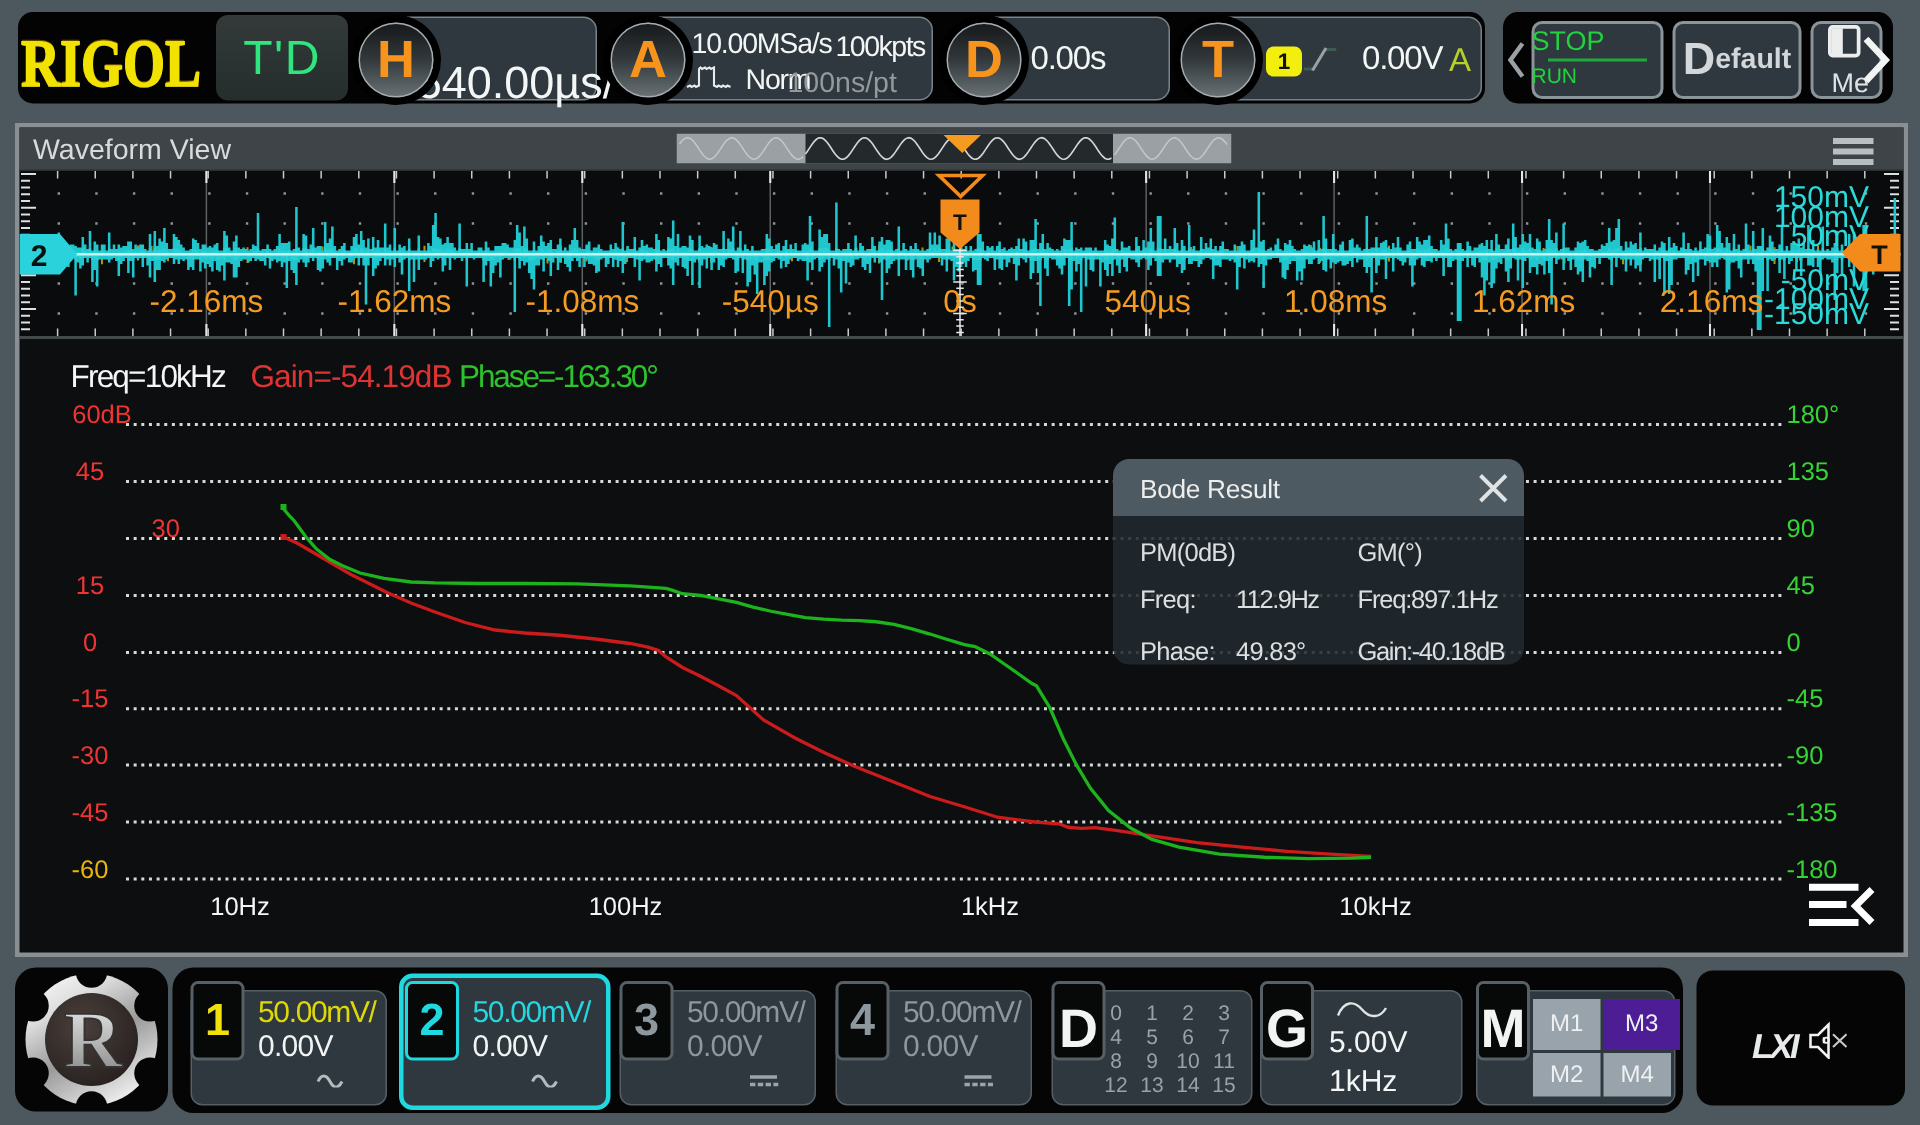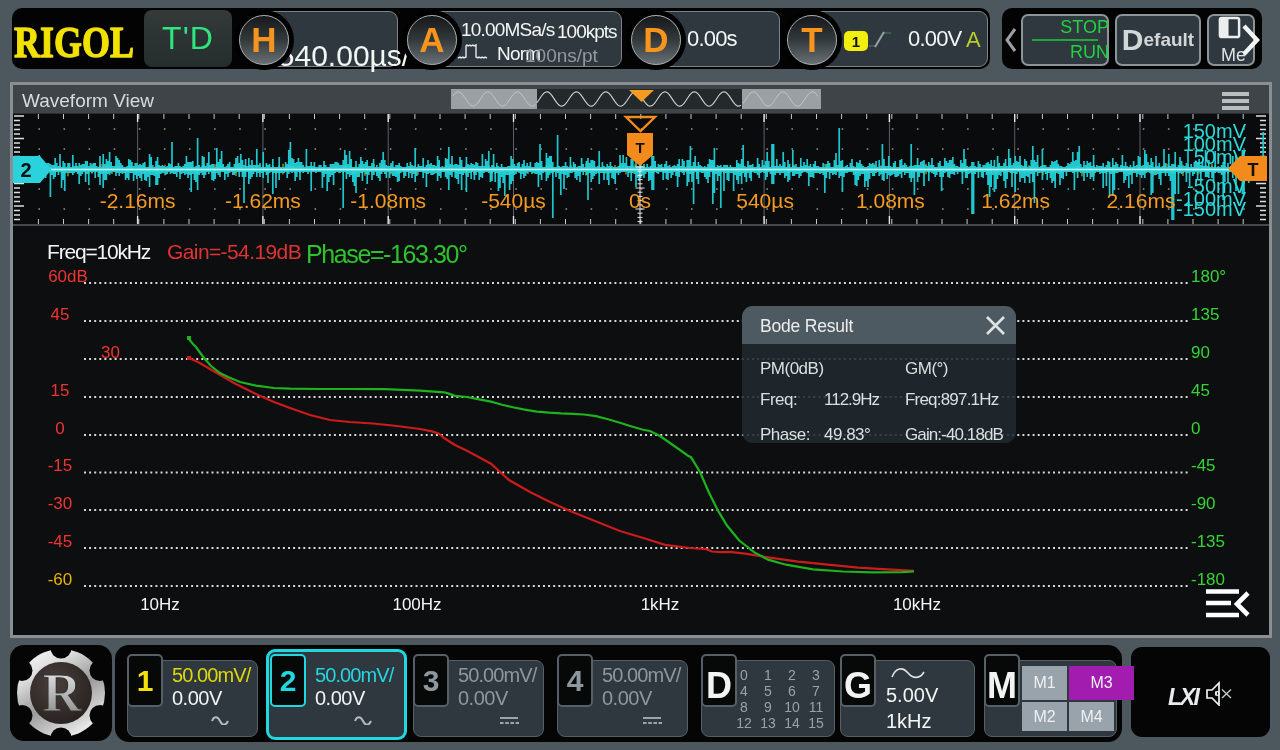--- a/index.html
+++ b/index.html
@@ -54,23 +54,23 @@
     <path d="M6 19L15 4" stroke="#9aa1a4" stroke-width="2" fill="none"></path>
   </svg>
 <div class="abs wt" style="left:908px;top:11px;height:56px;display:flex;align-items:center;font-size:22px;letter-spacing:-0.8px">0.00V</div>
 <div class="abs" style="left:966px;top:11px;height:57px;display:flex;align-items:center;font-size:22px;color:#b7cf2b">A</div>
 <div class="abs circ" style="left:787px">T</div>
 
 <svg class="abs" style="left:1004px;top:26px" width="14" height="28" viewBox="0 0 14 28">
     <path d="M11 3L3 14l8 11" fill="none" stroke="#9aa0a3" stroke-width="3"></path>
   </svg>
 <div class="abs btnpan" style="left:1021px;top:14px;width:88px;height:52px"></div>
-<div class="abs" style="left:1021px;top:17px;width:88px;text-align:right;font-size:18px;color:#21d13f">STOP</div>
+<div class="abs" style="left:1021px;top:17px;width:88px;text-align:left;font-size:18px;color:#21d13f">STOP</div>
 <div class="abs" style="left:1032px;top:39px;width:66px;height:2px;background:#1ea93a"></div>
-<div class="abs" style="left:1021px;top:42px;width:88px;text-align:right;font-size:18px;color:#21d13f">RUN</div>
+<div class="abs" style="left:1021px;top:42px;width:88px;text-align:left;font-size:14px;color:#21d13f">RUN</div>
 <div class="abs btnpan" style="left:1115px;top:14px;width:86px;height:52px"></div>
 <div class="abs" style="left:1115px;top:14px;width:86px;height:52px;display:flex;align-items:center;justify-content:center;color:#d3d7d9">
     <span style="font-size:30px;font-weight:bold">D</span>
     <span style="font-size:19px;font-weight:bold">efault</span>
   </div>
 <div class="abs btnpan" style="left:1207px;top:14px;width:48px;height:52px"></div>
 <svg class="abs" style="left:1218px;top:15px" width="23" height="25" viewBox="0 0 24 24">
     <rect x="2" y="2" width="20" height="20" rx="2" fill="none" stroke="#eceeee" stroke-width="2.6"></rect>
     <rect x="3" y="3" width="8" height="18" fill="#eceeee"></rect>
   </svg>
@@ -139,21 +139,21 @@
 <div class="abs" style="left:13px;top:224px;width:1256px;height:2px;background:#44494c"></div>
 <svg class="abs" style="left:13px;top:226px" width="1256" height="409" viewBox="0 0 1256 409">
 <path d="M71 57H1176M71 95H1176M71 133H1176M71 171H1176M71 209H1176M71 246.5H1176M71 284H1176M71 322H1176M71 360H1176" stroke="#d8d8d8" stroke-width="2" stroke-dasharray="2 3.1"></path>
 <path d="M176.0 132.0L185.0 136.0L197.0 143.0L209.0 150.0L221.0 157.0L233.0 163.0L245.0 169.0L261.0 176.0L277.0 182.0L297.0 189.0L317.0 194.0L337.0 196.0L360.0 197.5L384.0 200.0L407.0 203.0L419.0 205.4L426.0 207.7L431.0 212.0L442.0 219.0L454.0 224.8L466.0 231.2L478.0 237.7L496.0 254.0L517.0 266.0L537.0 276.0L557.0 285.0L577.0 293.0L607.0 305.0L632.0 312.5L652.0 318.8L677.0 322.0L693.0 323.2L699.0 325.5L708.0 326.2L717.0 325.8L732.0 327.7L755.0 331.3L785.0 335.7L815.0 338.7L845.0 341.6L874.0 343.4L901.0 344.9" fill="none" stroke="#cc1b1b" stroke-width="2.2"></path>
 <path d="M175.0 112.0L180.0 118.0L183.0 121.0L191.0 132.0L198.0 140.0L207.0 147.0L215.0 151.0L227.0 156.0L243.0 159.6L261.0 162.0L277.0 162.6L307.0 163.0L337.0 163.0L372.0 163.2L407.0 164.6L431.0 166.3L435.0 167.4L442.0 169.8L454.0 171.0L466.0 173.3L478.0 175.6L489.0 178.7L501.0 181.5L513.0 183.8L524.0 185.7L536.0 186.7L548.0 187.4L560.0 187.8L571.0 188.5L583.0 190.2L595.0 193.2L607.0 196.7L618.0 200.2L630.0 203.8L637.0 205.0L647.0 210.0L657.0 217.0L667.0 224.0L675.0 229.7L678.0 231.2L687.0 246.0L696.0 266.8L705.0 284.6L714.0 299.5L726.0 314.3L741.0 326.2L755.0 333.6L773.0 338.7L800.0 343.4L830.0 345.5L859.0 346.4L889.0 346.1L901.0 345.5" fill="none" stroke="#1db31d" stroke-width="2.2"></path>
 <rect x="174" y="110" width="4" height="4" fill="#1db31d"></rect>
 <rect x="174" y="130" width="4" height="4" fill="#cc1b1b"></rect>
 </svg>
 <div class="abs wt" style="left:47px;top:240px;font-size:21px;letter-spacing:-1.2px">Freq=10kHz</div>
 <div class="abs" style="left:167px;top:240px;font-size:21px;letter-spacing:-0.6px;color:#e03434">Gain=-54.19dB</div>
-<div class="abs" style="left:306px;top:240px;font-size:25px;letter-spacing:-1.4px;color:#2dc32d">Phase=-163.30°</div>
+<div class="abs" style="left:306px;top:240px;font-size:21px;letter-spacing:-1.4px;color:#2dc32d">Phase=-163.30°</div>
 <div class="abs bodelbl" style="left:8px;top:267px;width:120px;text-align:center;color:#ef3434">60dB</div>
 <div class="abs bodelbl" style="left:0;top:305px;width:120px;text-align:center;color:#ef3434">45</div>
 <div class="abs bodelbl" style="left:0;top:343px;width:120px;text-align:right;color:#ef3434">30</div>
 <div class="abs bodelbl" style="left:0;top:381px;width:120px;text-align:center;color:#ef3434">15</div>
 <div class="abs bodelbl" style="left:0;top:419px;width:120px;text-align:center;color:#ef3434">0</div>
 <div class="abs bodelbl" style="left:0;top:456px;width:120px;text-align:center;color:#ef3434">-15</div>
 <div class="abs bodelbl" style="left:0;top:494px;width:120px;text-align:center;color:#ef3434">-30</div>
 <div class="abs bodelbl" style="left:0;top:532px;width:120px;text-align:center;color:#ef3434">-45</div>
 <div class="abs bodelbl" style="left:0;top:570px;width:120px;text-align:center;color:#eab308">-60</div>
 
@@ -293,21 +293,21 @@
 <div class="abs chnum" style="left:840px;color:#f2f4f4;font-size:36px;padding-top:10px">G</div>
 <svg class="abs" style="left:891px;top:664px" width="34" height="18" viewBox="0 0 34 18">
     <path d="M1 13C5 3 12 3 17 9s12 6 16-1" fill="none" stroke="#dfe3e4" stroke-width="1.6"></path>
   </svg>
 <div class="abs wt" style="left:886px;top:684px;font-size:20px">5.00V</div>
 <div class="abs wt" style="left:886px;top:710px;font-size:20px">1kHz</div>
 
 <div class="abs chpan" style="left:984px;width:133px"></div>
 <div class="abs chnum" style="left:984px;color:#f2f4f4;font-size:36px;padding-top:10px">M</div>
 <div class="abs" style="left:1022px;top:666px;width:45px;height:34px;background:#99a3ab;display:flex;align-items:center;justify-content:center;font-size:16px;color:#eef1f3">M1</div>
-<div class="abs" style="left:1069px;top:666px;width:65px;height:34px;background:#a21caf;display:flex;align-items:center;justify-content:center;font-size:16px;color:#eef1f3">M3</div>
+<div class="abs" style="left:1069px;top:666px;width:51px;height:34px;background:#4c1d95;display:flex;align-items:center;justify-content:center;font-size:16px;color:#eef1f3">M3</div>
 <div class="abs" style="left:1022px;top:702px;width:45px;height:29px;background:#99a3ab;display:flex;align-items:center;justify-content:center;font-size:16px;color:#eef1f3">M2</div>
 <div class="abs" style="left:1069px;top:702px;width:45px;height:29px;background:#99a3ab;display:flex;align-items:center;justify-content:center;font-size:16px;color:#eef1f3">M4</div>
 
 <div class="abs" style="left:1168px;top:684px;font-style:italic;font-weight:bold;font-size:23px;color:#e8ebec;letter-spacing:-2px">LXI</div>
 <svg class="abs" style="left:1205px;top:681px" width="28" height="25" viewBox="0 0 28 25">
     <path d="M2 9v8h5l7 7V2L7 9zM11 10.5v4" fill="none" stroke="#f0f2f2" stroke-width="1.7"></path>
     <circle cx="12.5" cy="12.5" r="1.8" fill="none" stroke="#f0f2f2" stroke-width="1.2"></circle>
     <path d="M17 8.5l9 8.5M26 8.5L17 17" stroke="#c5c9cb" stroke-width="1.4"></path>
   </svg>
 

